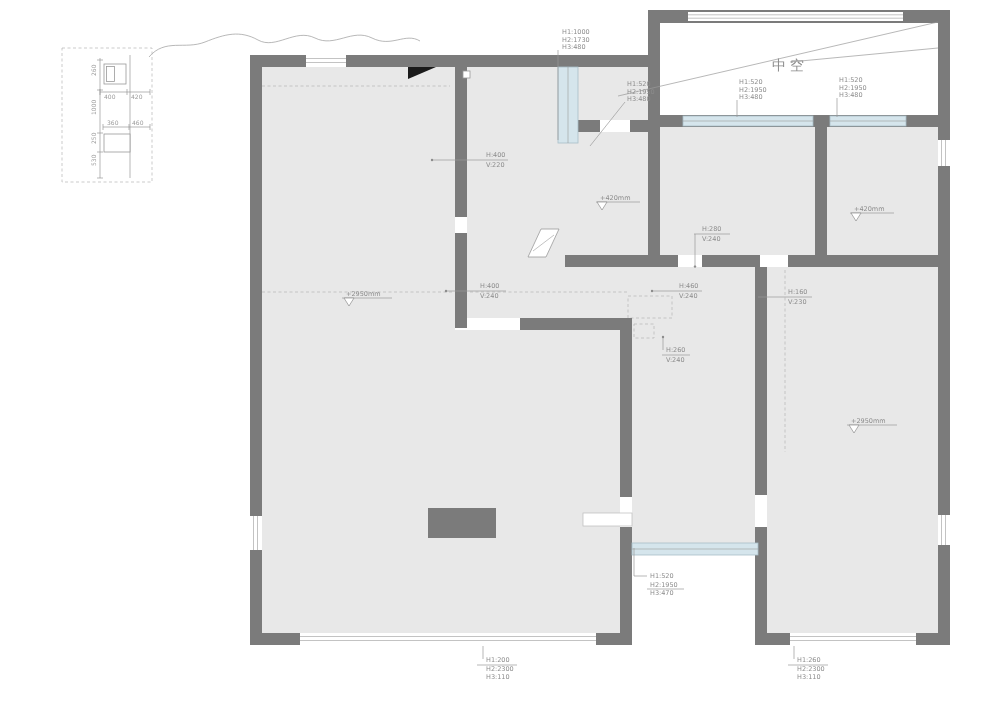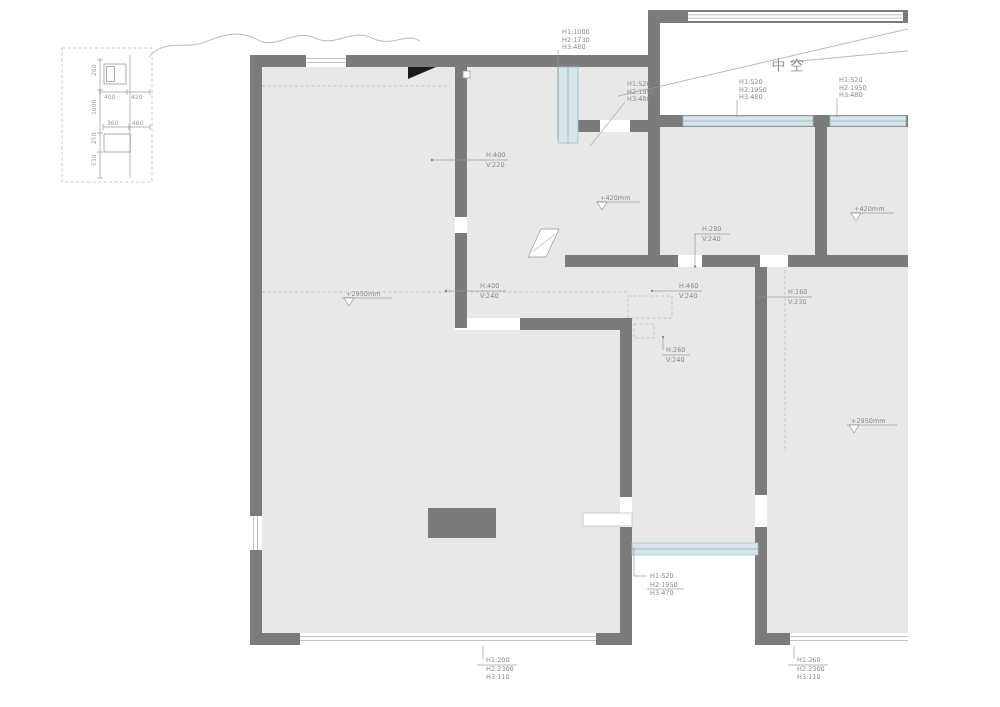--- a/index.html
+++ b/index.html
@@ -1,16 +1,16 @@
 <!DOCTYPE html>
 <html><head>
 <meta charset="utf-8">
 <style>
   html,body{margin:0;padding:0;background:#ffffff;}
-  .stage{position:relative;width:908px;height:707px;background:#ffffff;overflow:hidden;
+  .stage{position:relative;width:1000px;height:707px;background:#ffffff;overflow:hidden;
          font-family:"DejaVu Sans",sans-serif;}
   svg{position:absolute;left:0;top:0;}
   .wall{fill:#7b7b7b;}
   .floor{fill:#e8e8e8;}
   .gapw{fill:#ffffff;}
   .win{fill:#d5e5ec;stroke:#a9bfc9;stroke-width:0.8;}
   .winline{stroke:#9a9a9a;stroke-width:0.6;}
   .lead{stroke:#9a9a9a;stroke-width:0.7;fill:none;}
   .dash{stroke:#b4b4b4;stroke-width:0.7;fill:none;stroke-dasharray:3 2.5;}
   .ann{font-size:6.5px;fill:#8c8c8c;}

